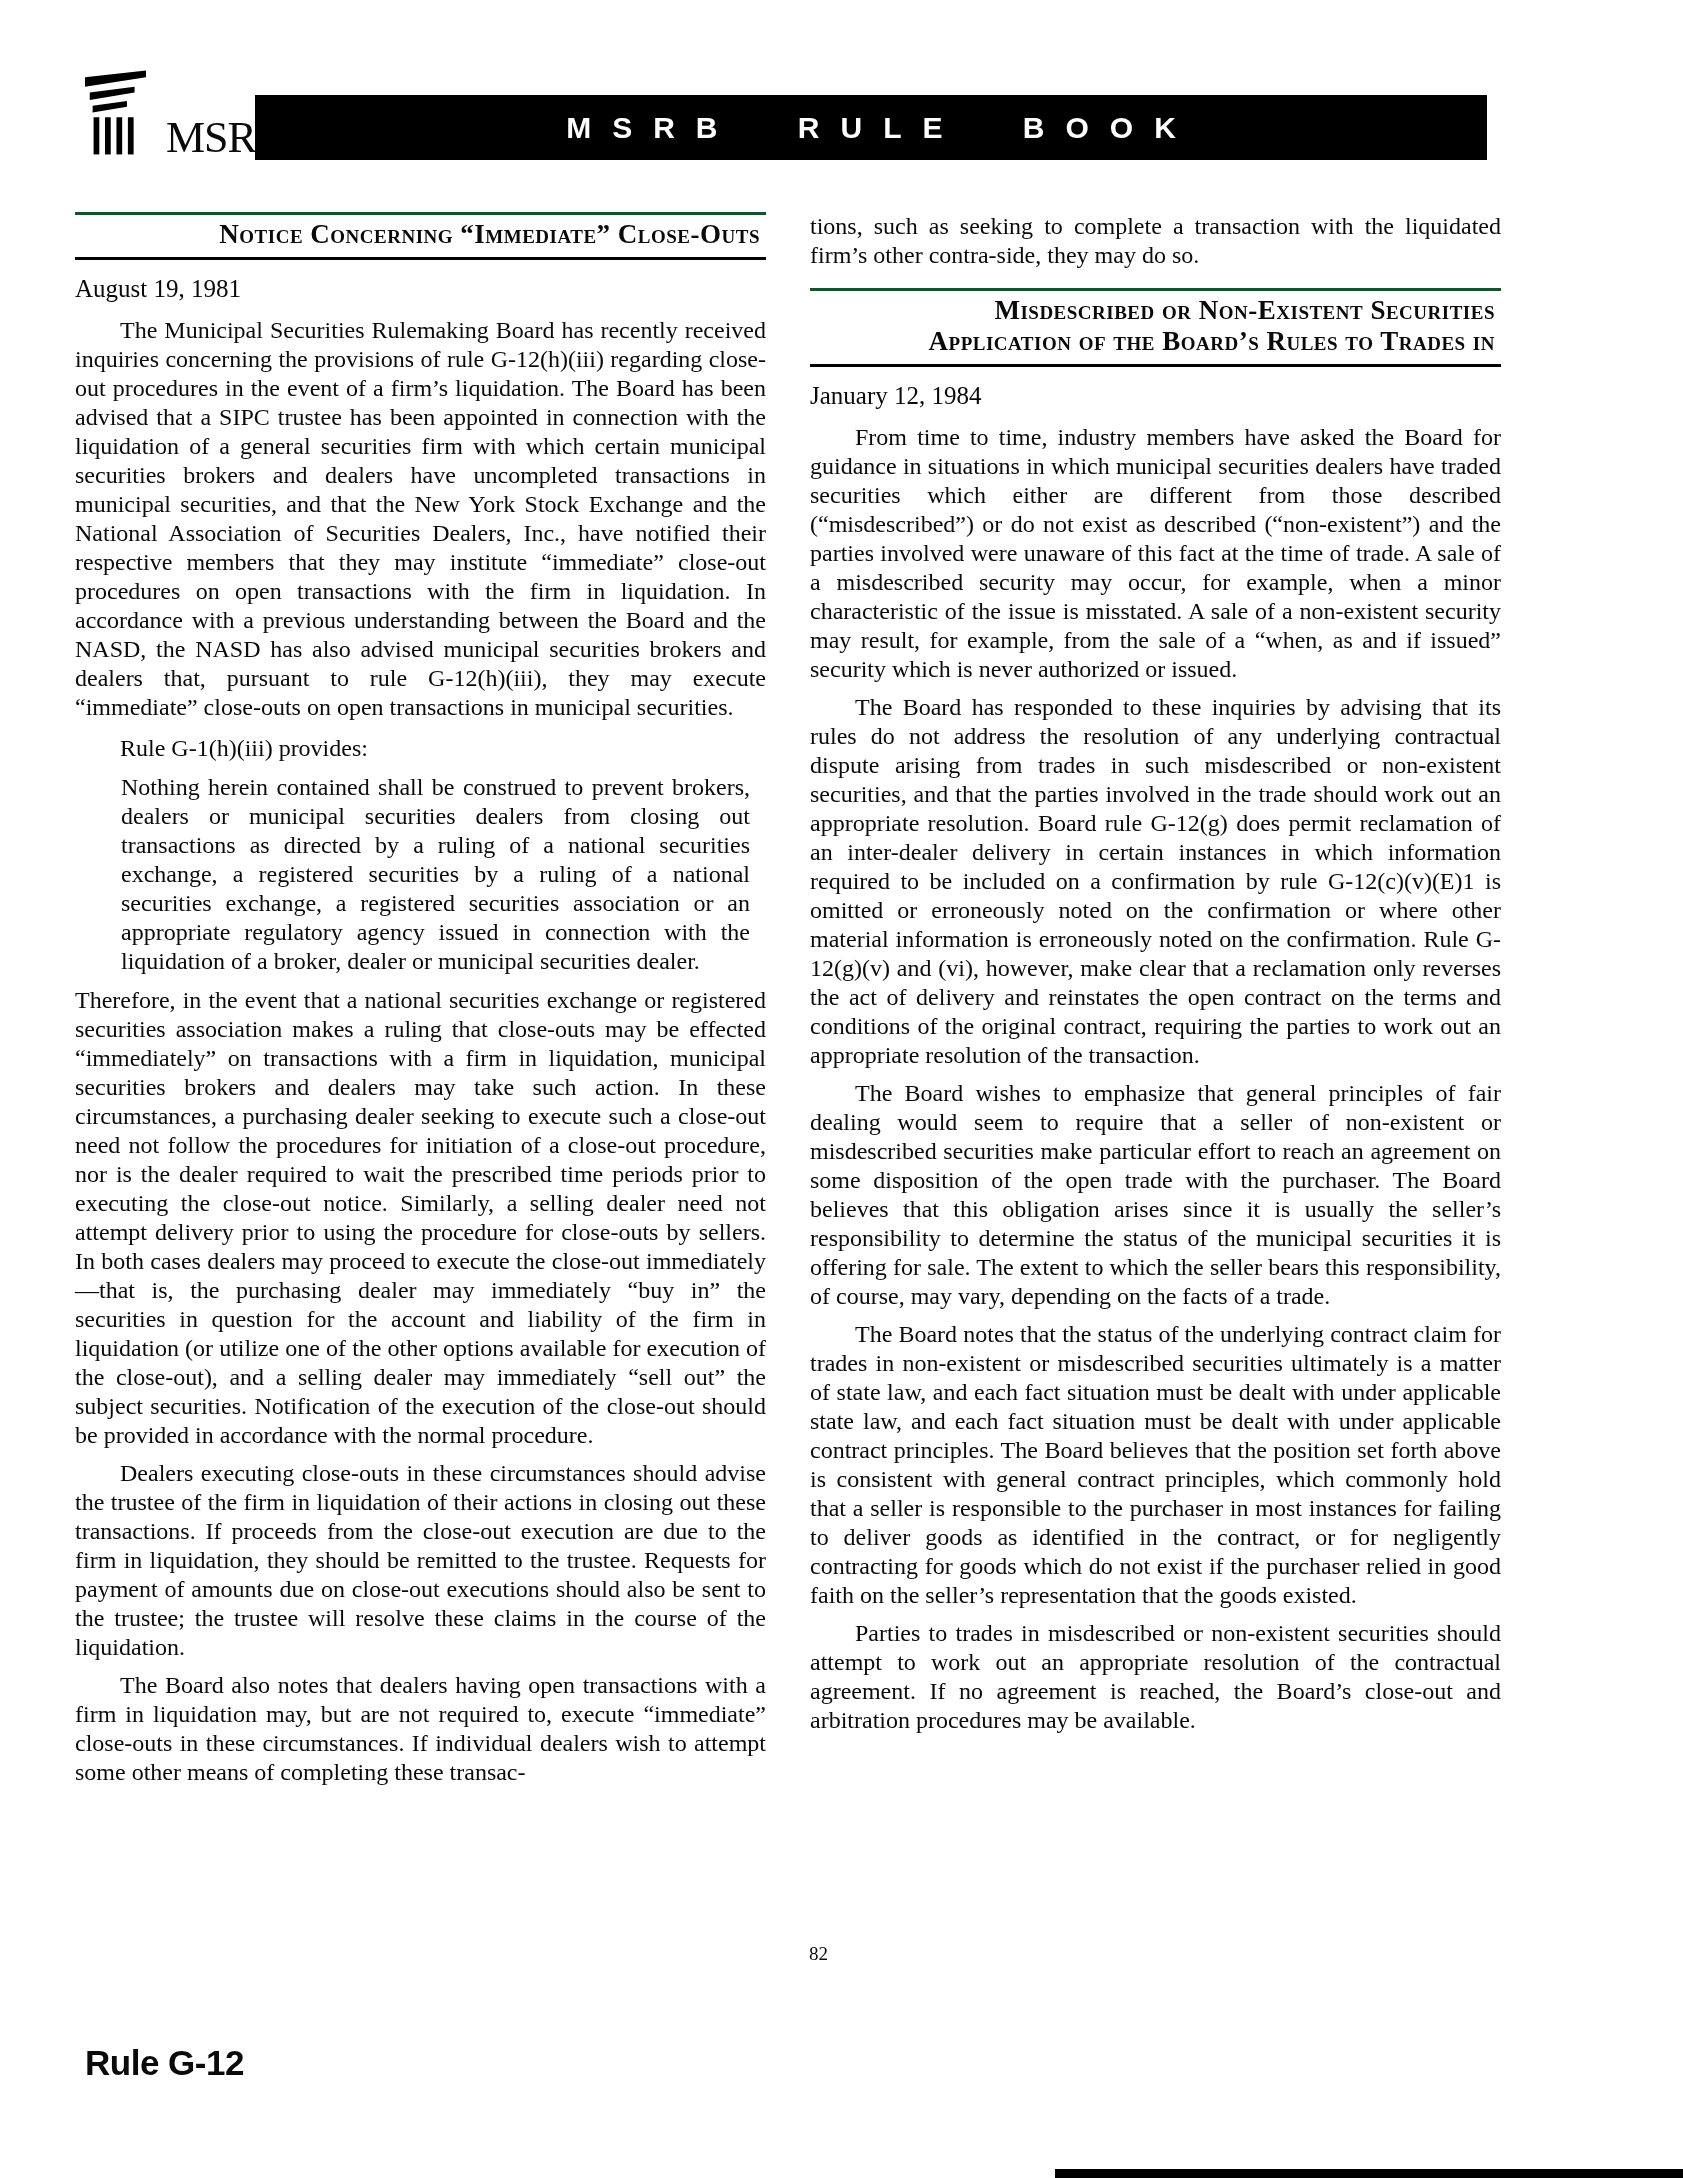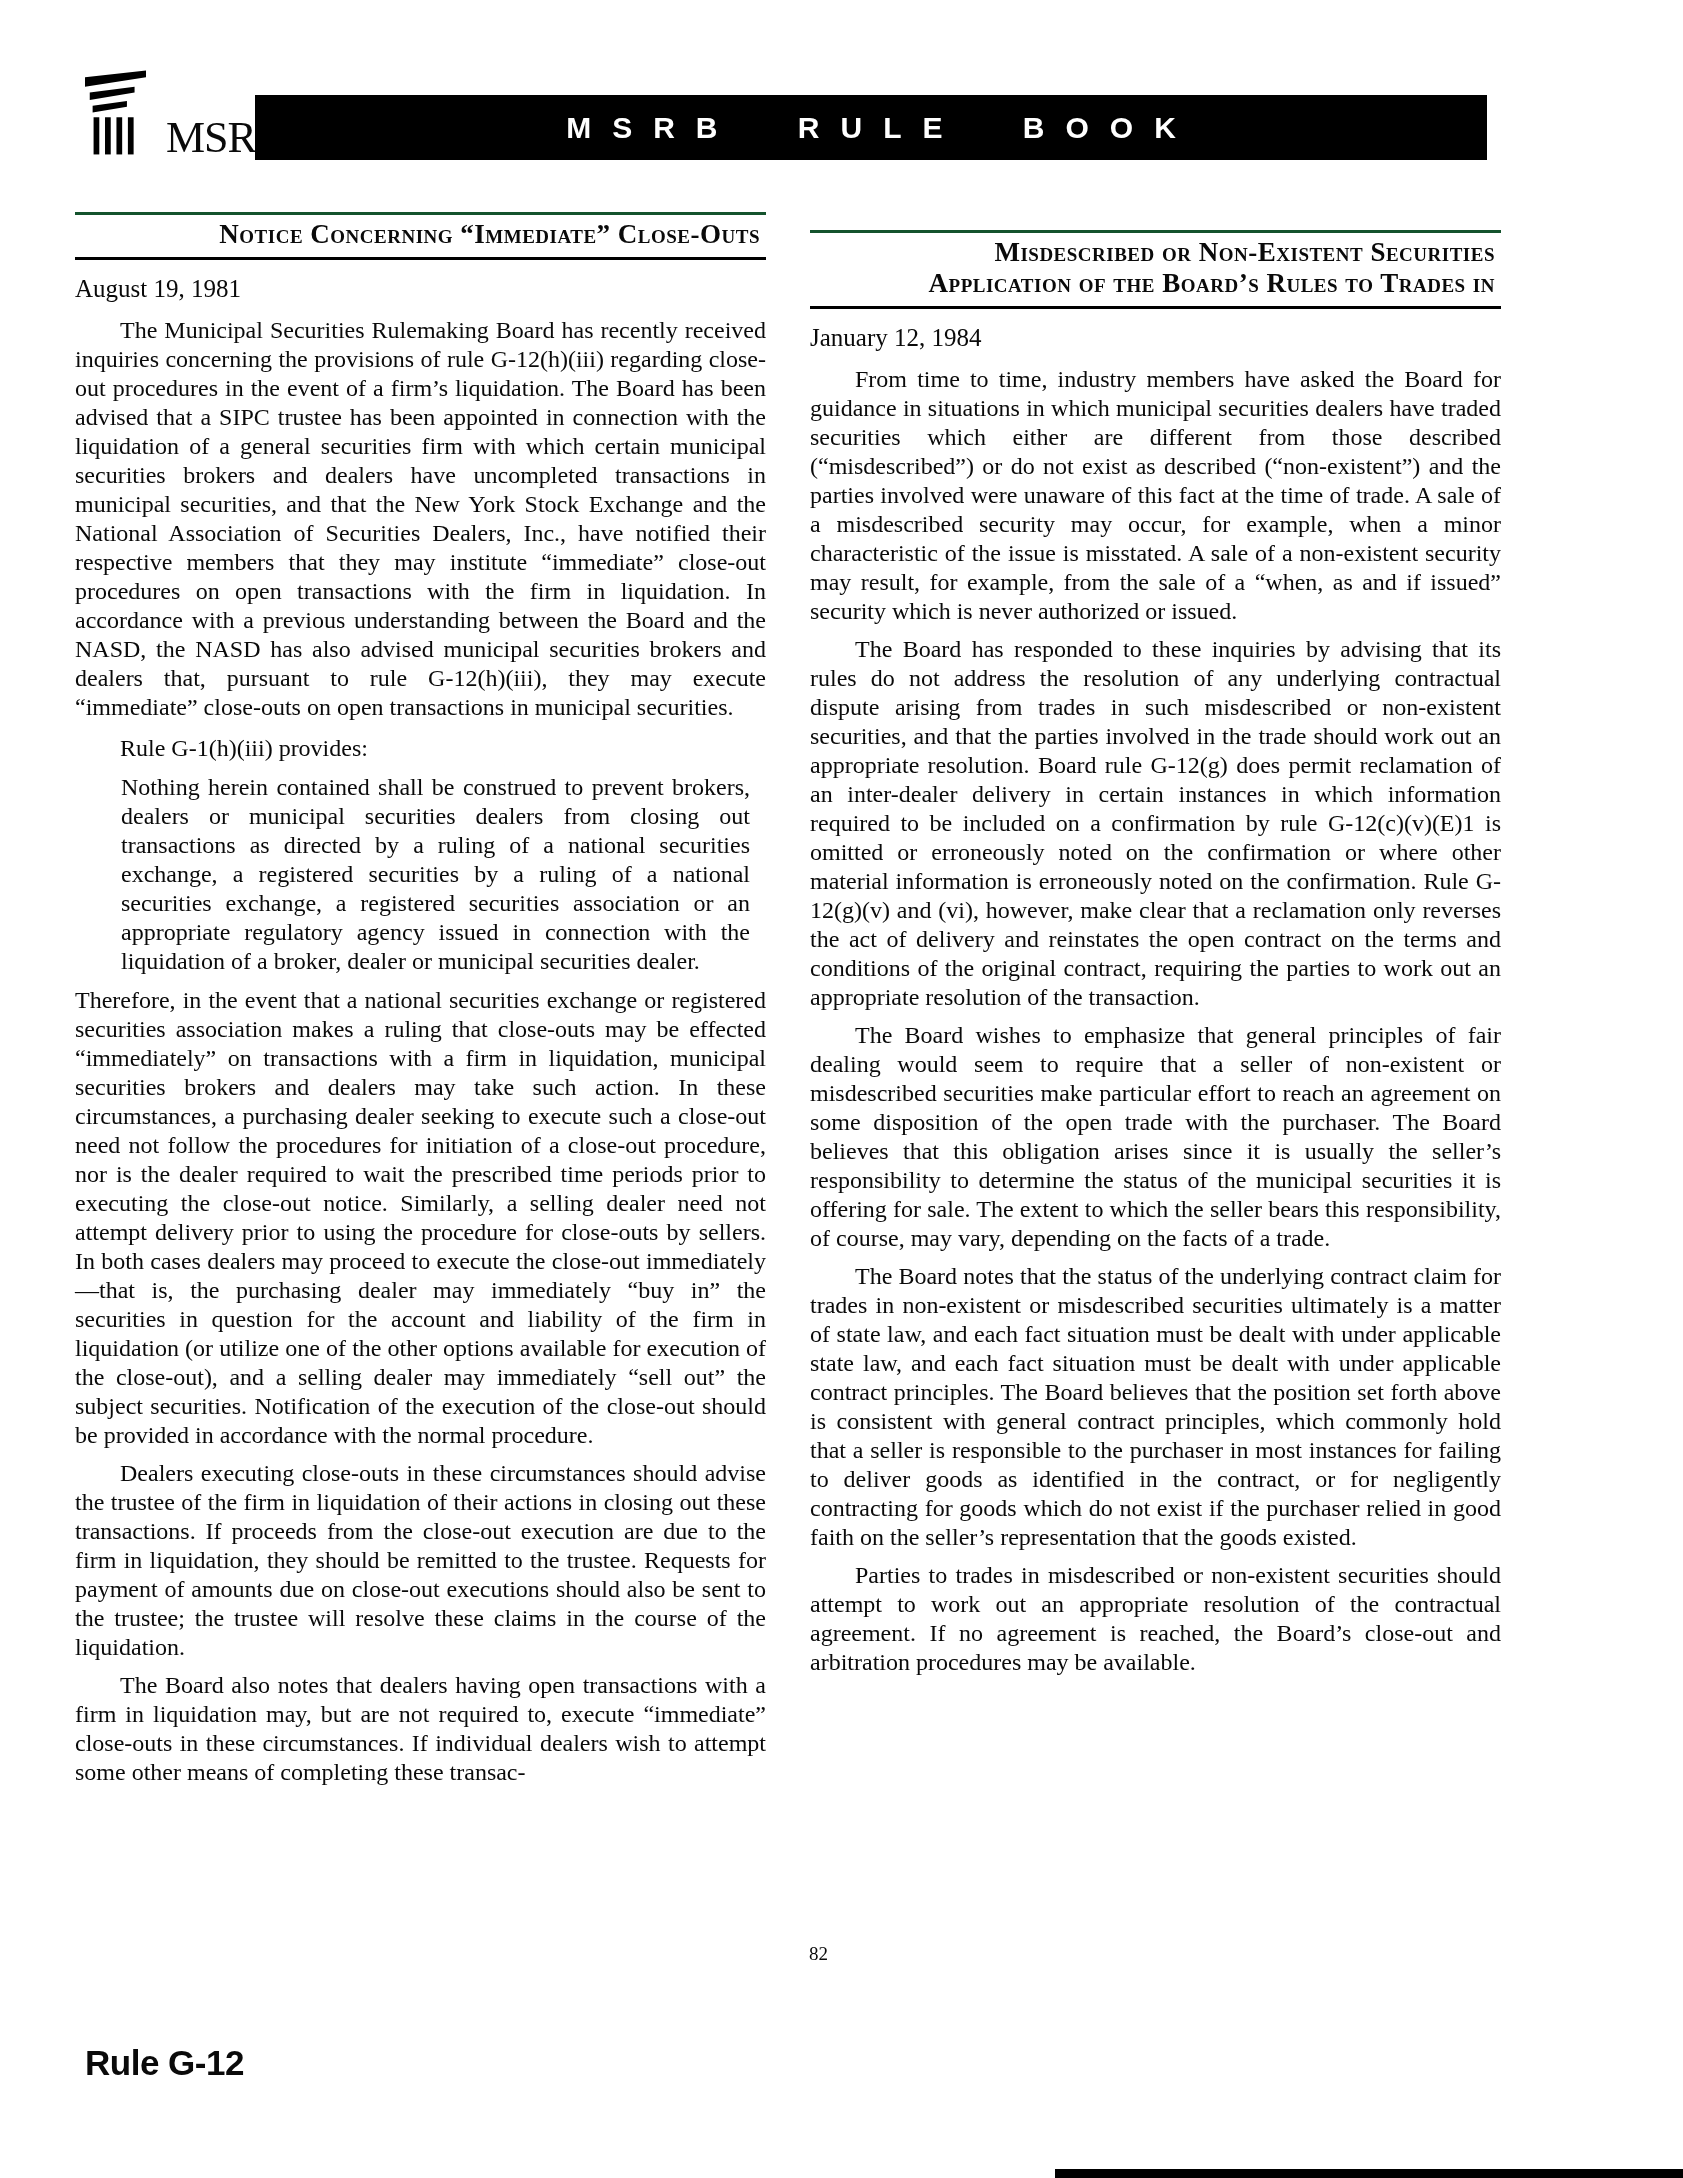--- a/index.html
+++ b/index.html
@@ -144,20 +144,21 @@
       <p class="date">August 19, 1981</p>
       <p class="body indent">The Municipal Securities Rulemaking Board has recently received inquiries concerning the provisions of rule G-12(h)(iii) regarding close-out procedures in the event of a firm’s liquidation. The Board has been advised that a SIPC trustee has been appointed in connection with the liquidation of a general securities firm with which certain municipal securities brokers and dealers have uncompleted transactions in municipal securities, and that the New York Stock Exchange and the National Association of Securities Dealers, Inc., have notified their respective members that they may institute “immediate” close-out procedures on open transactions with the firm in liquidation. In accordance with a previous understanding between the Board and the NASD, the NASD has also advised municipal securities brokers and dealers that, pursuant to rule G-12(h)(iii), they may execute “immediate” close-outs on open transactions in municipal securities.</p>
       <p class="body indent quote-intro">Rule G-1(h)(iii) provides:</p>
       <blockquote class="body blockquote">Nothing herein contained shall be construed to prevent brokers, dealers or municipal securities dealers from closing out transactions as directed by a ruling of a national securities exchange, a registered securities by a ruling of a national securities exchange, a registered securities association or an appropriate regulatory agency issued in connection with the liquidation of a broker, dealer or municipal securities dealer.</blockquote>
       <p class="body">Therefore, in the event that a national securities exchange or registered securities association makes a ruling that close-outs may be effected “immediately” on transactions with a firm in liquidation, municipal securities brokers and dealers may take such action. In these circumstances, a purchasing dealer seeking to execute such a close-out need not follow the procedures for initiation of a close-out procedure, nor is the dealer required to wait the prescribed time periods prior to executing the close-out notice. Similarly, a selling dealer need not attempt delivery prior to using the procedure for close-outs by sellers. In both cases dealers may proceed to execute the close-out immediately—that is, the purchasing dealer may immediately “buy in” the securities in question for the account and liability of the firm in liquidation (or utilize one of the other options available for execution of the close-out), and a selling dealer may immediately “sell out” the subject securities. Notification of the execution of the close-out should be provided in accordance with the normal procedure.</p>
       <p class="body indent">Dealers executing close-outs in these circumstances should advise the trustee of the firm in liquidation of their actions in closing out these transactions. If proceeds from the close-out execution are due to the firm in liquidation, they should be remitted to the trustee. Requests for payment of amounts due on close-out executions should also be sent to the trustee; the trustee will resolve these claims in the course of the liquidation.</p>
       <p class="body indent">The Board also notes that dealers having open transactions with a firm in liquidation may, but are not required to, execute “immediate” close-outs in these circumstances. If individual dealers wish to attempt some other means of completing these transac-</p>
     </section>
 
     <section class="column">
+      <p class="body continuation">tions, such as seeking to complete a transaction with the liquidated firm’s other contra-side, they may do so.</p>
       <h2 class="section-heading heading-2">
         <span class="heading-line">Misdescribed or Non-Existent Securities</span>
         <span class="heading-line">Application of the Board’s Rules to Trades in</span>
       </h2>
       <p class="date">January 12, 1984</p>
       <p class="body indent">From time to time, industry members have asked the Board for guidance in situations in which municipal securities dealers have traded securities which either are different from those described (“misdescribed”) or do not exist as described (“non-existent”) and the parties involved were unaware of this fact at the time of trade. A sale of a misdescribed security may occur, for example, when a minor characteristic of the issue is misstated. A sale of a non-existent security may result, for example, from the sale of a “when, as and if issued” security which is never authorized or issued.</p>
       <p class="body indent">The Board has responded to these inquiries by advising that its rules do not address the resolution of any underlying contractual dispute arising from trades in such misdescribed or non-existent securities, and that the parties involved in the trade should work out an appropriate resolution. Board rule G-12(g) does permit reclamation of an inter-dealer delivery in certain instances in which information required to be included on a confirmation by rule G-12(c)(v)(E)1 is omitted or erroneously noted on the confirmation or where other material information is erroneously noted on the confirmation. Rule G-12(g)(v) and (vi), however, make clear that a reclamation only reverses the act of delivery and reinstates the open contract on the terms and conditions of the original contract, requiring the parties to work out an appropriate resolution of the transaction.</p>
       <p class="body indent">The Board wishes to emphasize that general principles of fair dealing would seem to require that a seller of non-existent or misdescribed securities make particular effort to reach an agreement on some disposition of the open trade with the purchaser. The Board believes that this obligation arises since it is usually the seller’s responsibility to determine the status of the municipal securities it is offering for sale. The extent to which the seller bears this responsibility, of course, may vary, depending on the facts of a trade.</p>
       <p class="body indent">The Board notes that the status of the underlying contract claim for trades in non-existent or misdescribed securities ultimately is a matter of state law, and each fact situation must be dealt with under applicable state law, and each fact situation must be dealt with under applicable contract principles. The Board believes that the position set forth above is consistent with general contract principles, which commonly hold that a seller is responsible to the purchaser in most instances for failing to deliver goods as identified in the contract, or for negligently contracting for goods which do not exist if the purchaser relied in good faith on the seller’s representation that the goods existed.</p>
       <p class="body indent">Parties to trades in misdescribed or non-existent securities should attempt to work out an appropriate resolution of the contractual agreement. If no agreement is reached, the Board’s close-out and arbitration procedures may be available.</p>

